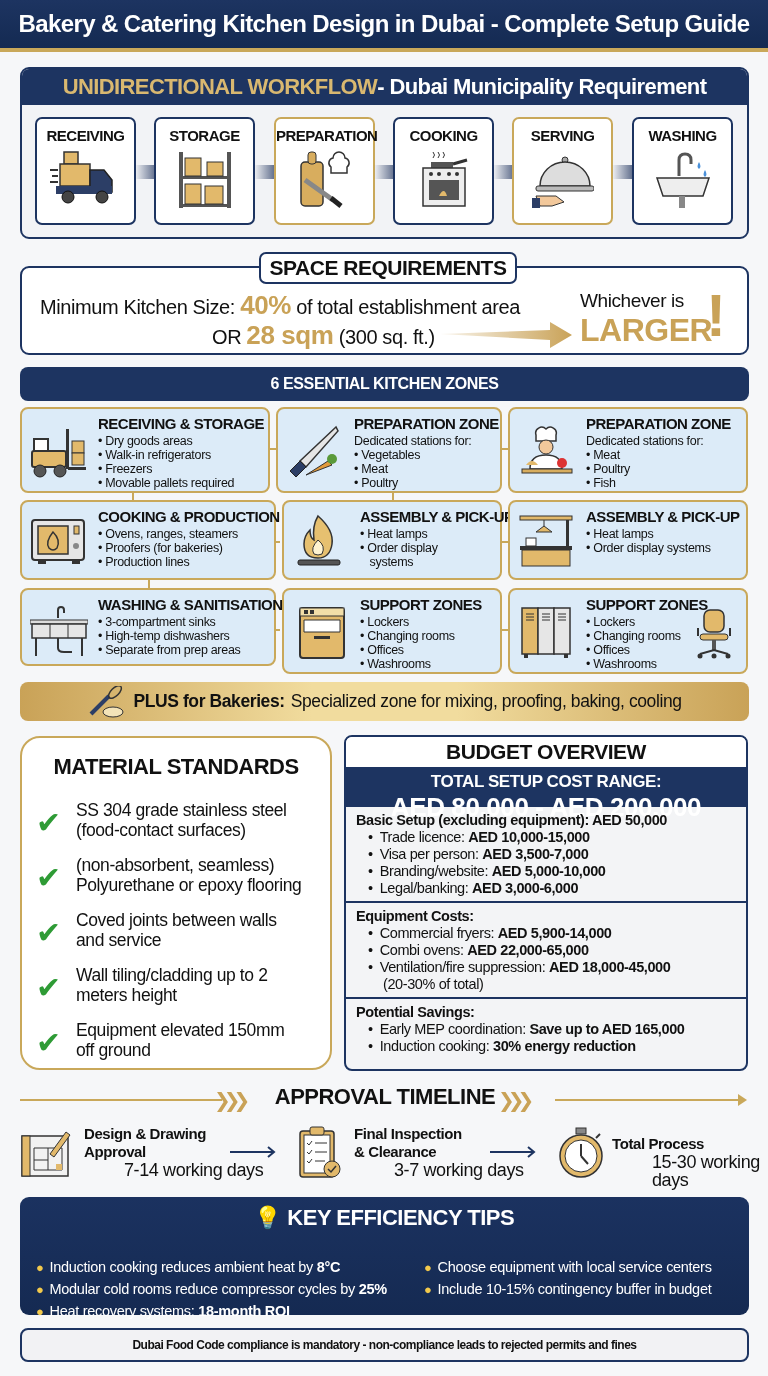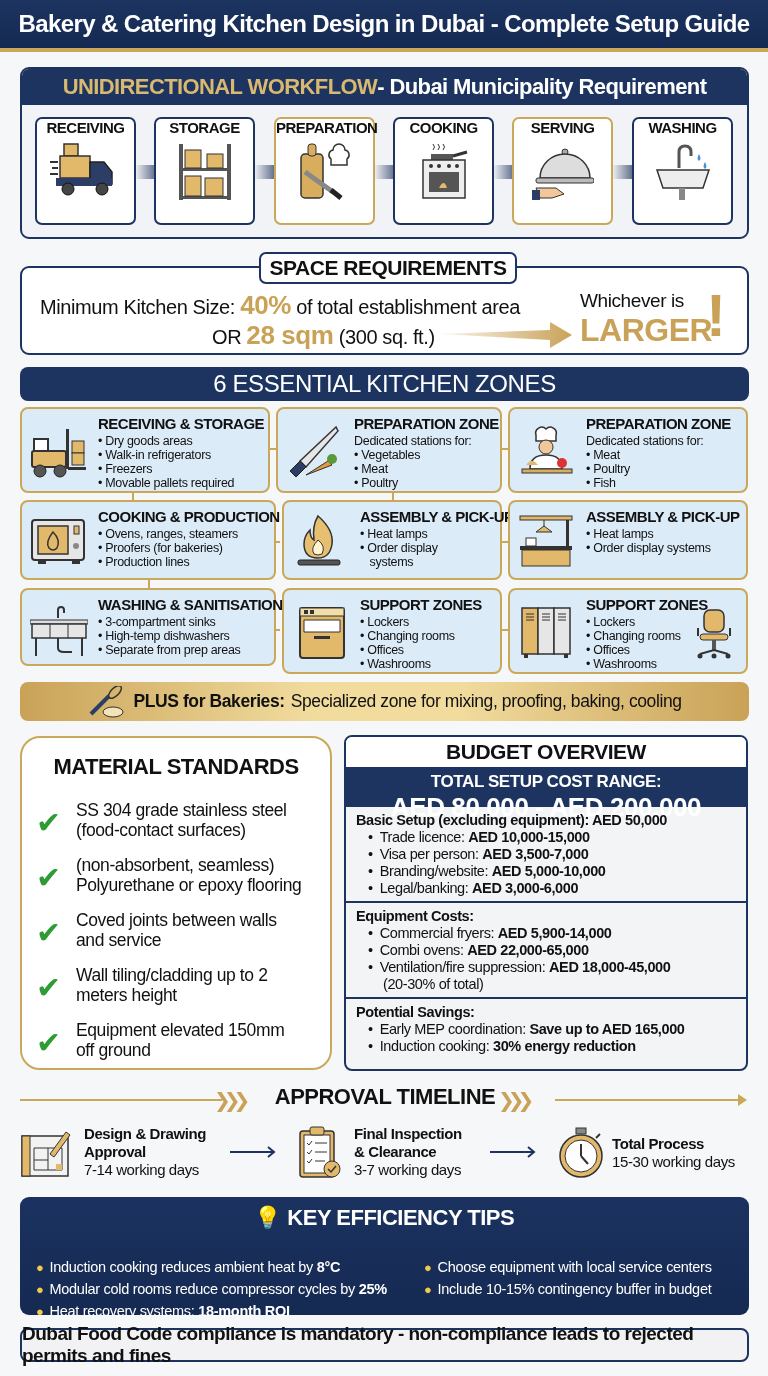--- a/index.html
+++ b/index.html
@@ -10,37 +10,37 @@
   .hdr { position: absolute; left: 0; top: 0; width: 768px; height: 52px; background: linear-gradient(#1d3461, #142a52); display: flex; align-items: center; justify-content: center; border-bottom: 4px solid #c9a85a; }
   .hdr h1 { color: #fff; font-size: 24px; font-weight: bold; letter-spacing: -0.6px; }
 
   
   .wf { position: absolute; left: 20px; top: 67px; width: 729px; height: 172px; border: 2px solid #1d3461; border-radius: 9px; background: #f2f3f6; overflow: hidden; }
   .wf-head { height: 36px; background: #1d3461; display: flex; align-items: center; justify-content: center; font-size: 22px; font-weight: bold; letter-spacing: -0.6px; color: #fff; }
   .wf-head .gold { color: #d9b870; }
   .wf-steps { position: relative; height: 132px; }
   .step { position: absolute; top: 12px; width: 101px; height: 108px; border: 2px solid #1d3461; border-radius: 7px; background: #fff; text-align: center; }
   .step.gold { border-color: #c9a85a; }
-  .step .lbl { font-size: 15px; font-weight: bold; letter-spacing: -0.5px; }
+  .step .lbl { font-size: 15px; font-weight: bold; margin-top: 8px; letter-spacing: -0.5px; }
   .step .ic { margin-top: 6px; display: flex; justify-content: center; }
   .arrow { position: absolute; top: 54px; width: 42px; height: 26px; }
 
   
   .space { position: absolute; left: 20px; top: 266px; width: 729px; height: 89px; border: 2px solid #1d3461; border-radius: 9px; background: #fff; }
   .space-tag { position: absolute; left: 237px; top: -16px; width: 258px; height: 32px; border: 2px solid #1d3461; border-radius: 7px; background: #fff; font-size: 21px; font-weight: bold; display: flex; align-items: center; justify-content: center; letter-spacing: -0.5px; }
   .space-l1 { position: absolute; left: 18px; top: 22px; font-size: 20px; letter-spacing: -0.4px; white-space: nowrap; }
   .space-l2 { position: absolute; left: 190px; top: 52px; font-size: 20px; letter-spacing: -0.4px; white-space: nowrap; }
   .gold-big { color: #c9a257; font-weight: bold; font-size: 26px; }
   .space-arrow { position: absolute; left: 418px; top: 54px; }
   .which { position: absolute; left: 558px; top: 22px; font-size: 19px; letter-spacing: -0.4px; }
   .larger { position: absolute; left: 558px; top: 44px; font-size: 32px; font-weight: bold; color: #c9a257; letter-spacing: -0.5px; }
   .bang { position: absolute; left: 684px; top: 18px; font-size: 60px; font-weight: bold; color: #c9a257; line-height: 60px; }
 
   
-  .zones-head { position: absolute; left: 20px; top: 367px; width: 729px; height: 34px; background: #1d3461; border-radius: 8px; color: #fff; font-size: 24px; font-weight: normal; display: flex; align-items: center; justify-content: center; letter-spacing: -0.4px; }
+  .zones-head { position: absolute; left: 20px; top: 367px; width: 729px; height: 34px; background: #1d3461; border-radius: 8px; color: #fff; font-size: 16px; font-weight: bold; display: flex; align-items: center; justify-content: center; letter-spacing: -0.4px; }
   .zone { position: absolute; width: 255px; height: 86px; background: #dcebf8; border: 2px solid #c9a85a; border-radius: 8px; }
   .zone .zi { position: absolute; left: 8px; top: 16px; width: 58px; height: 54px; }
   .zone .zt { position: absolute; left: 76px; top: 6px; font-size: 15px; font-weight: bold; letter-spacing: -0.5px; white-space: nowrap; }
   .zone .zb { position: absolute; left: 76px; top: 25px; font-size: 12.5px; line-height: 14px; letter-spacing: -0.3px; }
   .zone .zb div { white-space: nowrap; }
   .zline { position: absolute; background: #c9a85a; }
 
   .plus { position: absolute; left: 20px; top: 682px; width: 729px; height: 39px; border-radius: 8px; background: linear-gradient(90deg, #c9a257 0%, #f1dc9e 40%, #f1dc9e 60%, #c9a257 100%); display: flex; align-items: center; justify-content: center; font-size: 17.5px; letter-spacing: -0.4px; }
   .plus b { margin-right: 6px; }
 
@@ -65,30 +65,30 @@
   .bud-sec .bl.cont::before { content: ""; margin-right: 15px; }
 
   
   .tl-line-l { position: absolute; left: 20px; top: 1099px; width: 202px; height: 2px; background: #c9a85a; }
   .tl-line-r { position: absolute; left: 555px; top: 1099px; width: 188px; height: 2px; background: #c9a85a; }
   .tl-line-r::after { content: ""; position: absolute; right: -4px; top: -5px; border-left: 9px solid #c9a85a; border-top: 6px solid transparent; border-bottom: 6px solid transparent; }
   .tl-chev { position: absolute; top: 1088px; font-size: 20px; font-weight: bold; color: #c9a257; letter-spacing: -7px; }
   .tl-title { position: absolute; left: 270px; top: 1084px; width: 230px; text-align: center; font-size: 22px; font-weight: bold; letter-spacing: -0.5px; }
   .tl-step { position: absolute; top: 1125px; }
   .tl-step .ts1 { font-size: 15px; font-weight: bold; line-height: 18px; letter-spacing: -0.4px; }
-  .tl-step .ts2 { font-size: 15px; line-height: 18px; letter-spacing: -0.4px; }
+  .tl-step .ts2 { font-size: 18px; line-height: 18px; letter-spacing: -0.4px; margin-left: 40px; }
   .tl-arr { position: absolute; top: 1146px; width: 48px; height: 12px; }
 
   
   .tips { position: absolute; left: 20px; top: 1197px; width: 729px; height: 118px; background: linear-gradient(#1b3260, #152a52); border-radius: 9px; color: #fff; }
   .tips h2 { position: absolute; left: 0; top: 8px; width: 100%; text-align: center; font-size: 22px; font-weight: bold; letter-spacing: -0.5px; }
   .tip { position: absolute; font-size: 14.5px; letter-spacing: -0.3px; white-space: nowrap; margin-top: 16px; }
   .tip .bulb { color: #f2c94c; margin-right: 6px; font-size: 13px; }
 
-  .footer { position: absolute; left: 20px; top: 1328px; width: 729px; height: 34px; border: 2px solid #1d3461; border-radius: 8px; background: #f2f2f4; display: flex; align-items: center; justify-content: center; font-size: 19px; font-weight: bold; letter-spacing: -0.5px; }
+  .footer { position: absolute; left: 20px; top: 1328px; width: 729px; height: 34px; border: 2px solid #1d3461; border-radius: 8px; background: #f2f2f4; display: flex; align-items: center; justify-content: center; font-size: 12px; font-weight: bold; letter-spacing: -0.5px; }
 </style>
 </head>
 <body>
 
 <div class="hdr">
   <h1>Bakery &amp; Catering Kitchen Design in Dubai - Complete Setup Guide</h1>
 </div>
 
 <div class="wf">
   <div class="wf-head">

